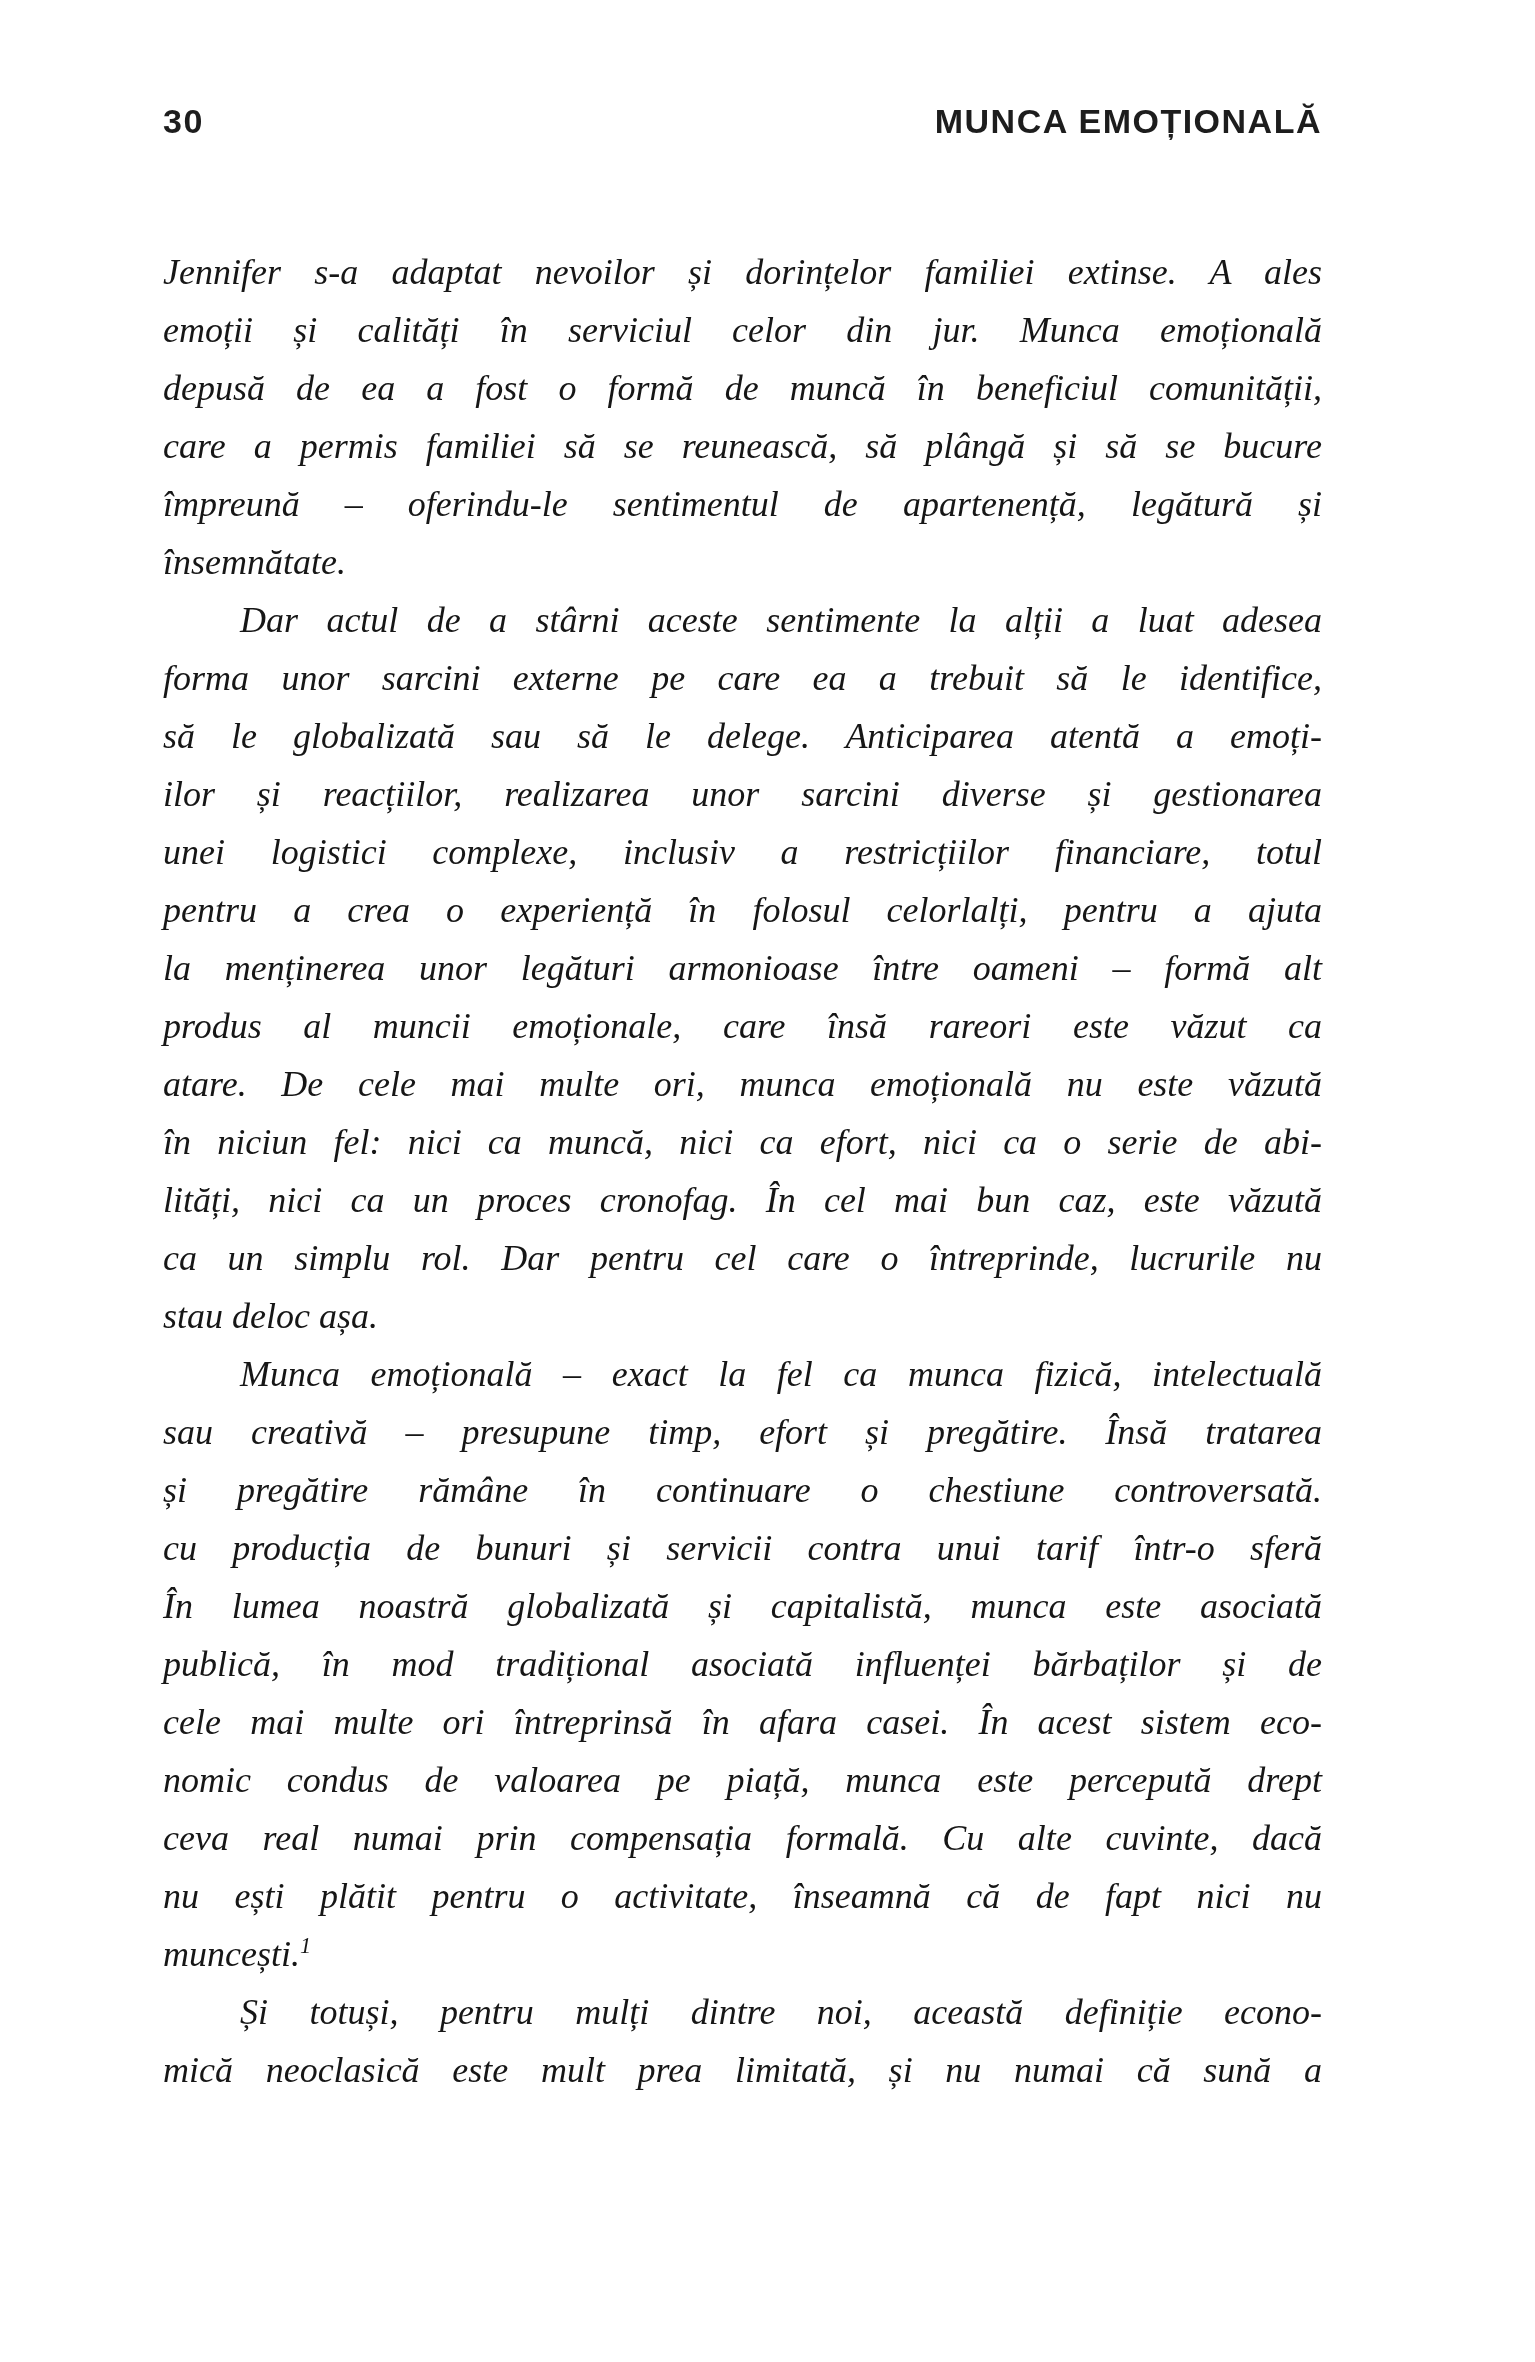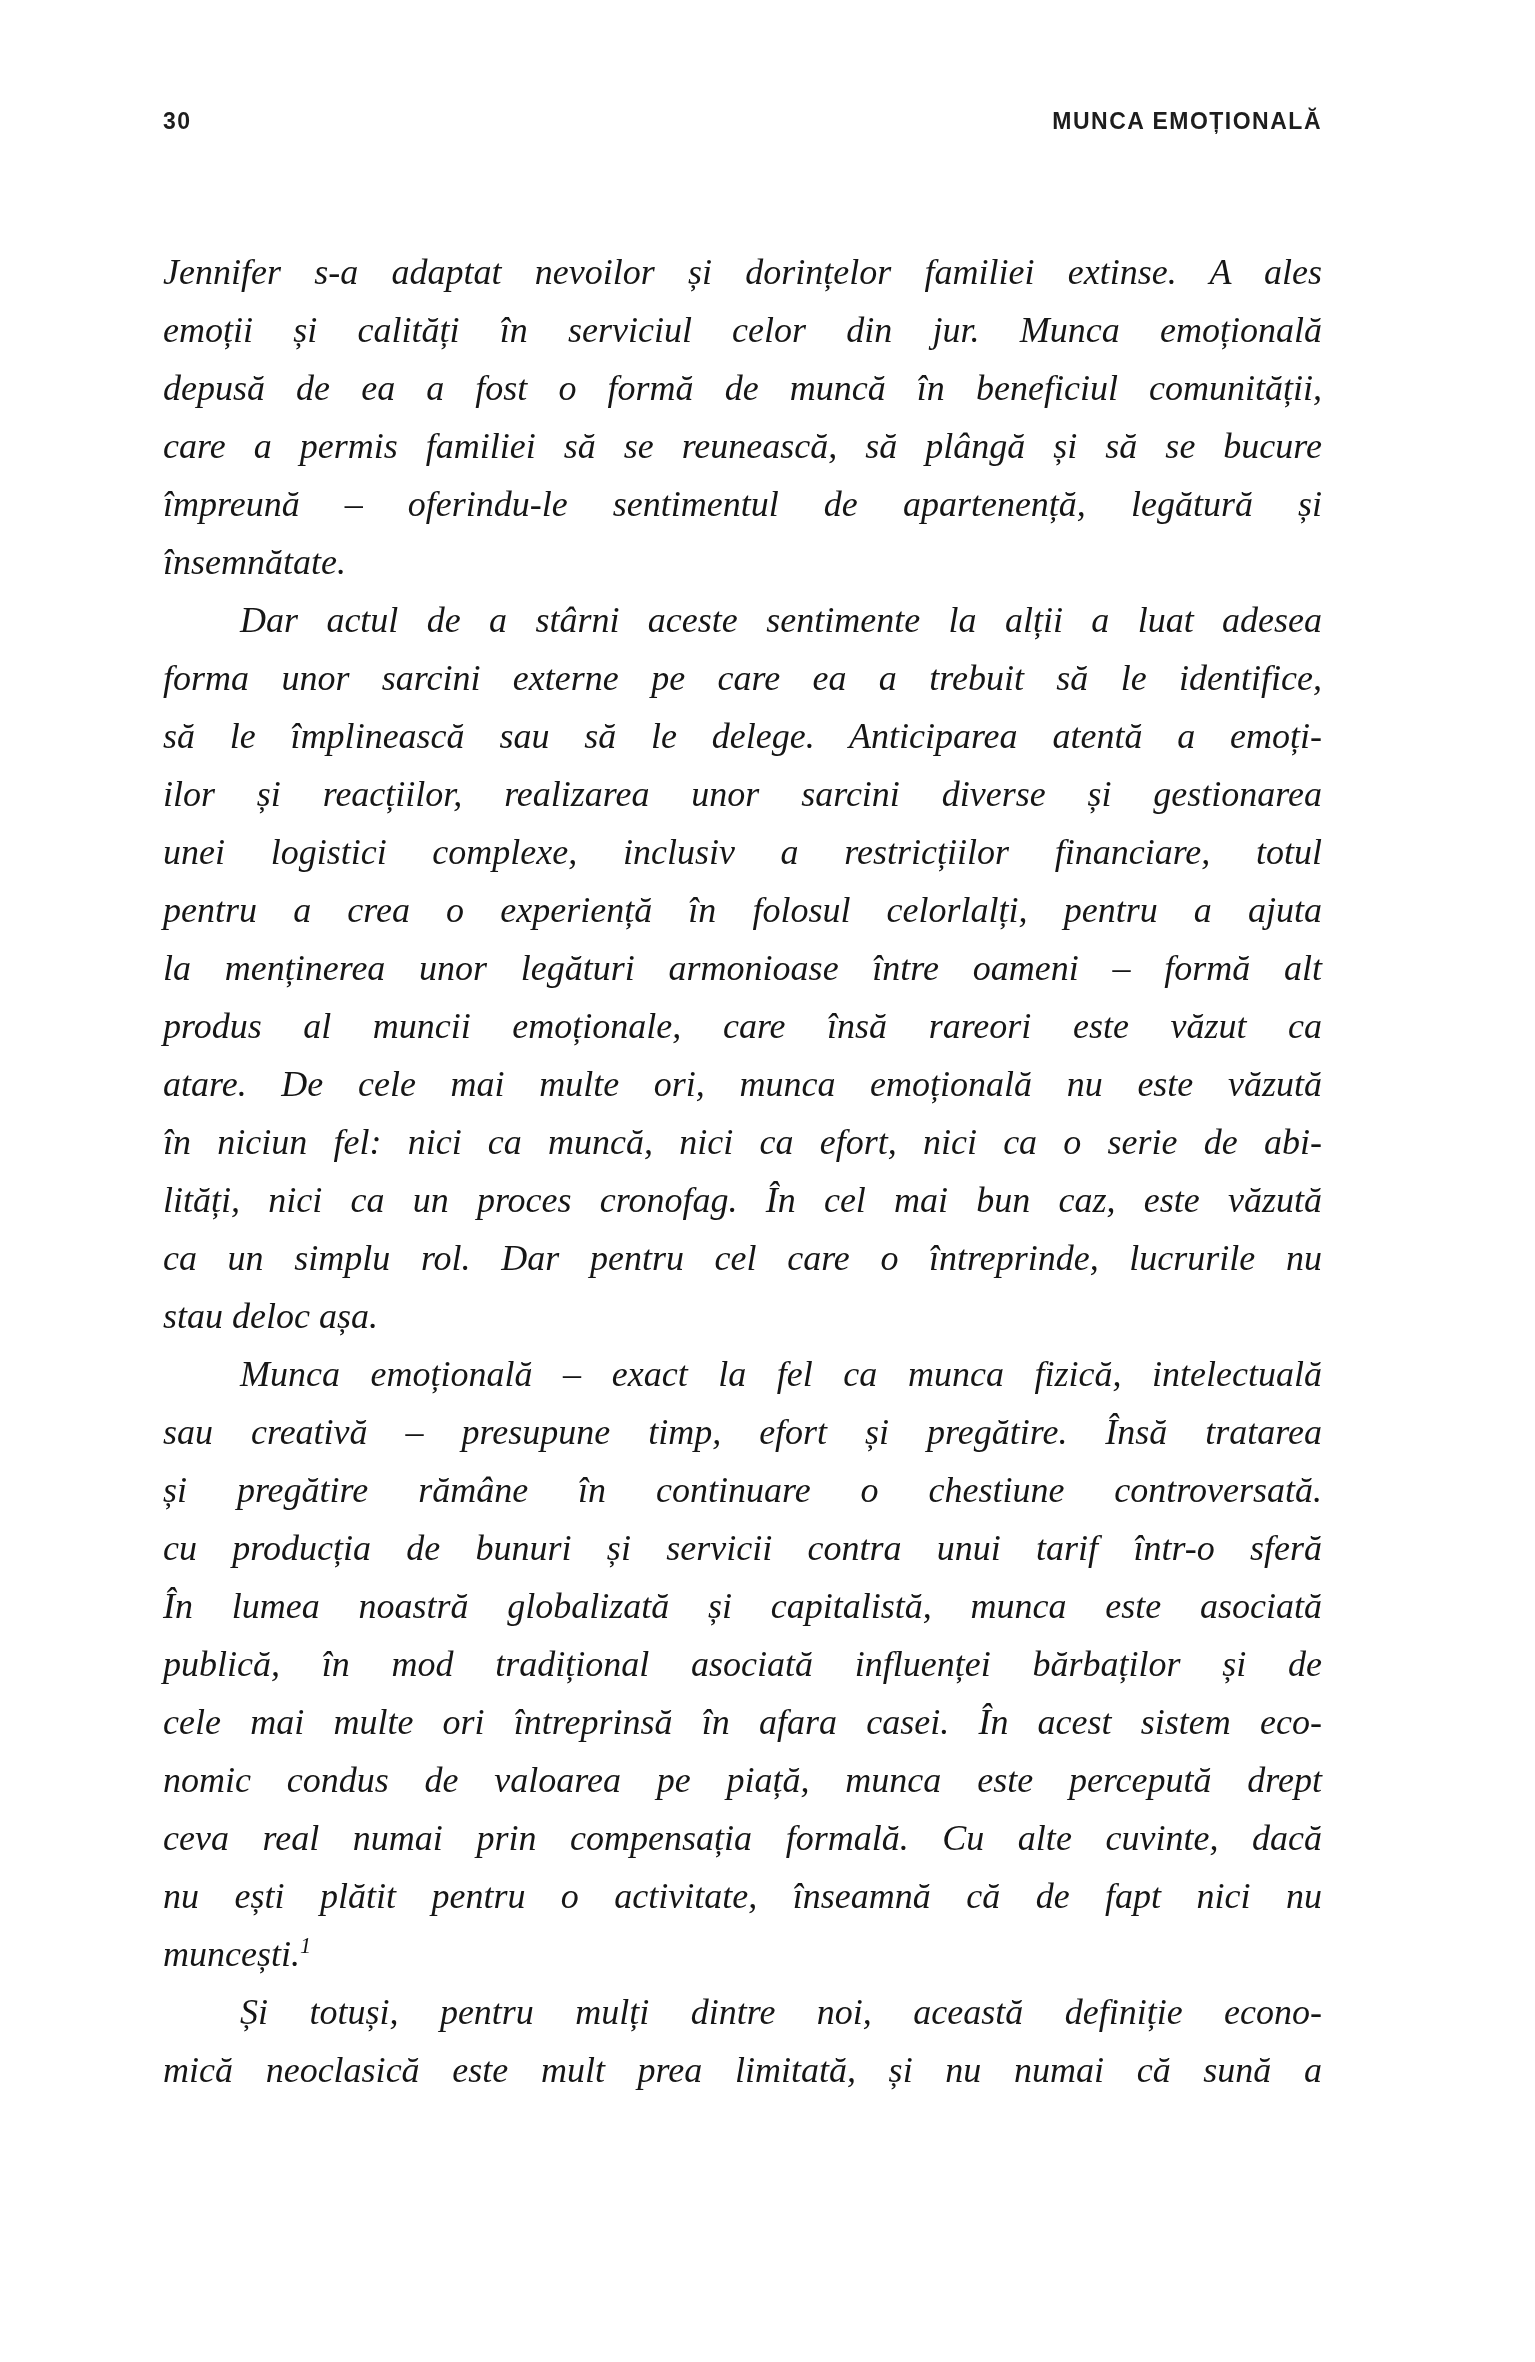--- a/index.html
+++ b/index.html
@@ -20,21 +20,21 @@
   .running-head {
     position: absolute;
     left: 163px;
     top: 105px;
     width: 1159px;
     display: flex;
     justify-content: space-between;
     align-items: baseline;
     font-family: "Liberation Sans", sans-serif;
     font-weight: 600;
-    font-size: 23px;
+    font-size: 34px;
     line-height: 32px;
     letter-spacing: 1.5px;
     color: #1d1d1d;
   }
   .body-text {
     position: absolute;
     left: 163px;
     top: 243px;
     width: 1159px;
     font-size: 36px;
@@ -72,21 +72,21 @@
 
   <div class="body-text" id="body-text">
       <div class="text-line">Jennifer s-a adaptat nevoilor și dorințelor familiei extinse. A ales</div>
       <div class="text-line">emoții și calități în serviciul celor din jur. Munca emoțională</div>
       <div class="text-line">depusă de ea a fost o formă de muncă în beneficiul comunității,</div>
       <div class="text-line">care a permis familiei să se reunească, să plângă și să se bucure</div>
       <div class="text-line">împreună – oferindu-le sentimentul de apartenență, legătură și</div>
       <div class="text-line no-justify">însemnătate.</div>
       <div class="text-line indent">Dar actul de a stârni aceste sentimente la alții a luat adesea</div>
       <div class="text-line">forma unor sarcini externe pe care ea a trebuit să le identifice,</div>
-      <div class="text-line">să le împlinească sau să le delege. Anticiparea atentă a emoți-</div>
+      <div class="text-line">să le globalizată sau să le delege. Anticiparea atentă a emoți-</div>
       <div class="text-line">ilor și reacțiilor, realizarea unor sarcini diverse și gestionarea</div>
       <div class="text-line">unei logistici complexe, inclusiv a restricțiilor financiare, totul</div>
       <div class="text-line">pentru a crea o experiență în folosul celorlalți, pentru a ajuta</div>
       <div class="text-line">la menținerea unor legături armonioase între oameni – formă alt</div>
       <div class="text-line">produs al muncii emoționale, care însă rareori este văzut ca</div>
       <div class="text-line">atare. De cele mai multe ori, munca emoțională nu este văzută</div>
       <div class="text-line">în niciun fel: nici ca muncă, nici ca efort, nici ca o serie de abi-</div>
       <div class="text-line">lități, nici ca un proces cronofag. În cel mai bun caz, este văzută</div>
       <div class="text-line">ca un simplu rol. Dar pentru cel care o întreprinde, lucrurile nu</div>
       <div class="text-line no-justify">stau deloc așa.</div>

